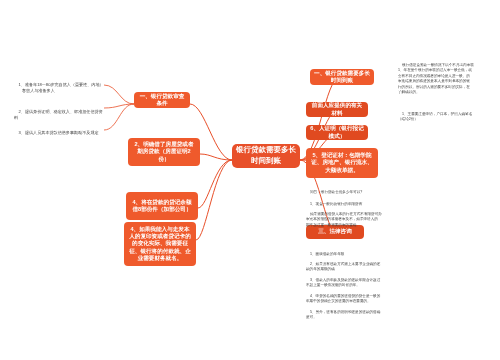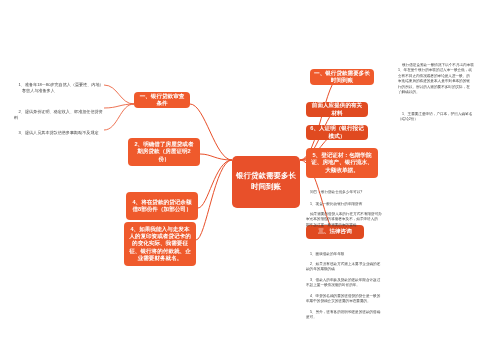--- a/index.html
+++ b/index.html
@@ -86,21 +86,21 @@
     <path d="M134,104 C120,104 118,108 104,108" stroke="#e8502a" stroke-width="0.8" fill="none"></path>
     <path d="M134,104 C120,104 118,130 104,130" stroke="#e8502a" stroke-width="0.8" fill="none"></path>
 
     <path d="M300,160 C318,160 325,77 340,77" stroke="#e8502a" stroke-width="1" fill="none"></path>
     <path d="M300,160 C318,160 325,110 338,110" stroke="#e8502a" stroke-width="1" fill="none"></path>
     <path d="M300,160 C318,160 325,133 338,133" stroke="#e8502a" stroke-width="1" fill="none"></path>
     <path d="M300,160 C318,160 325,163 336,163" stroke="#e8502a" stroke-width="1" fill="none"></path>
     <path d="M300,160 C318,160 325,232 336,232" stroke="#e8502a" stroke-width="1" fill="none"></path>
   </svg>
 
-  <div class="node central" style="left:232px; top:156px; width:68px; height:52px;">
+  <div class="node central" style="left:232px; top:144px; width:68px; height:24px;">
     <span>银行贷款需要多长时间到账</span>
   </div>
 
   <div class="node branch" style="left:134px; top:92px; width:56px; height:16px;">
     <span>一、银行贷款审查条件</span>
   </div>
 
   <div class="node branch" style="left:128px; top:138px; width:72px; height:28px;">
     <span>2、明确借了房屋贷或者期房贷款（房屋证明2份）</span>
   </div>

